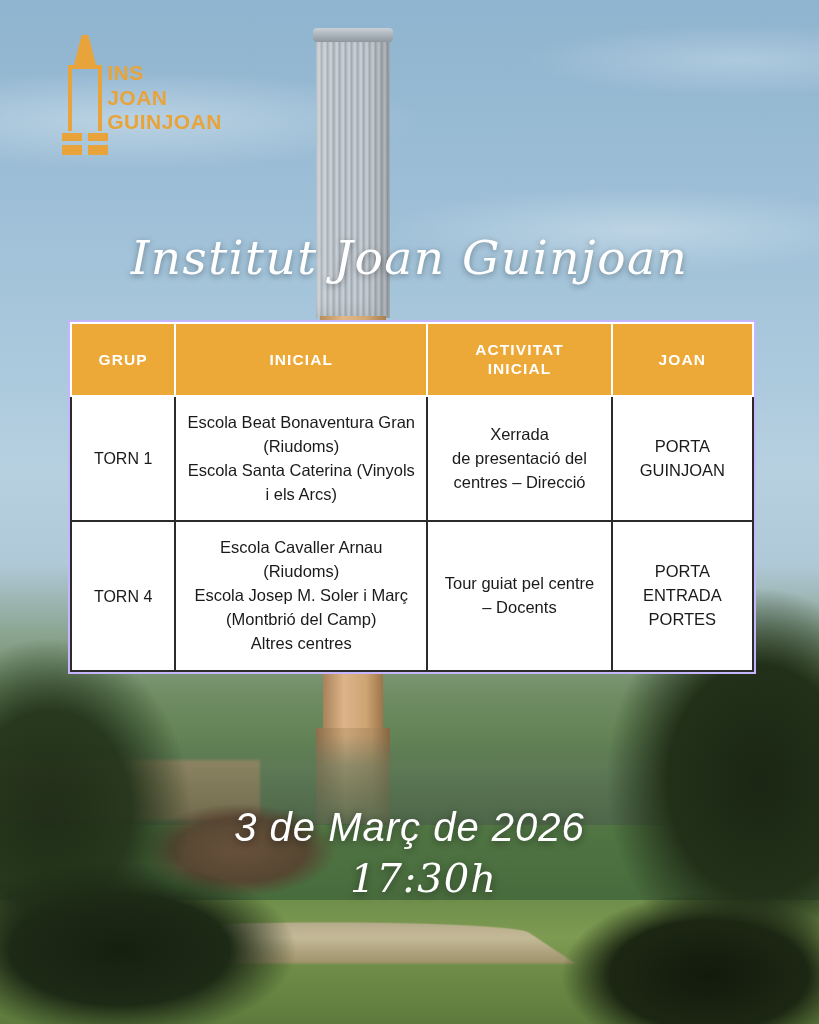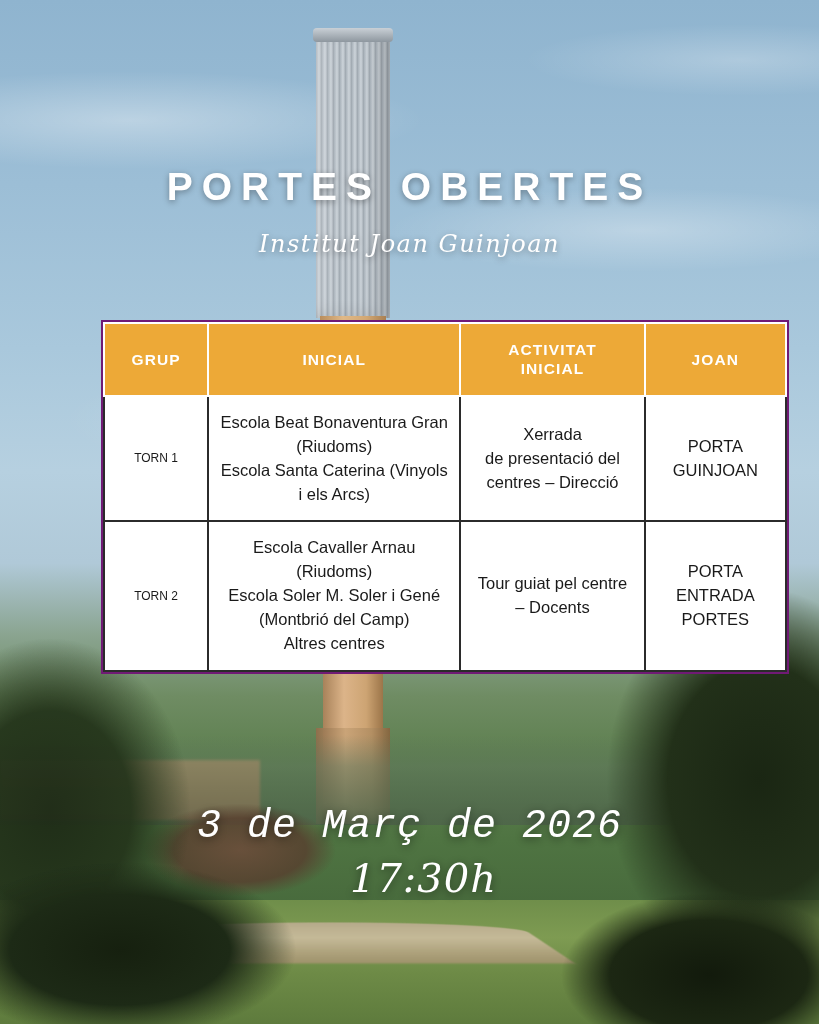--- a/index.html
+++ b/index.html
@@ -154,31 +154,30 @@
     font-weight: 800;
     letter-spacing: 9px;
     text-shadow: 0 2px 6px rgba(0,0,0,.35);
   }
   .subtitle {
     position:absolute; left:0; top:230px; width:819px;
     text-align:center;
     color:#ffffff;
     font-family: "DejaVu Serif", serif;
     font-style: italic;
-    font-size: 24px;
+    font-size: 47px;
     letter-spacing: 1.5px;
     text-shadow: 0 2px 6px rgba(0,0,0,.35);
   }
 
   
   .table-wrap {
     position:absolute; left:68px; top:320px; width:688px;
-    border: 2px solid #701a75;
+    border: 2px solid #c4b5fd;
     background:#ec4899;
-    margin-left:33px;
   }
   table { border-collapse: collapse; width: 100%; }
   thead th {
     background:#eda937;
     color:#ffffff;
     font-size: 15.5px;
     font-weight: 800;
     letter-spacing: 1.1px;
     padding: 16px 6px;
     border: 2px solid #ffffff;
@@ -189,32 +188,32 @@
     background:#ffffff;
     color:#1a1a1a;
     font-size: 16.5px;
     border: 2px solid #333333;
     border-color:#2b2b2b;
     padding: 14px 10px;
     text-align:center;
     line-height: 1.45;
     vertical-align: middle;
   }
-  tbody td.grup { font-size: 12px; }
+  tbody td.grup { font-size: 16px; }
   col.c1 { width: 105px; }
   col.c2 { width: 255px; }
   col.c3 { width: 186px; }
   col.c4 { width: 142px; }
 
   
   .date {
     position:absolute; left:0; top:800px; width:819px;
     text-align:center;
     color:#ffffff;
-    font-family:Liberation Mono, monospace;
+    font-family:Liberation Sans, sans-serif;
     font-style: italic;
     font-size: 40px;
     letter-spacing: 1px;
     text-shadow: 0 2px 8px rgba(0,0,0,.45);
     line-height: 1.35;
   }
   .time {
     position:absolute; left:0; top:855px; width:819px;
     text-align:center;
     color:#ffffff;
@@ -245,22 +244,35 @@
   <div class="bg-band"></div>
   <div class="bg-buildings"></div>
   <div class="bg-grass"></div>
   <div class="bg-path"></div>
   <div class="bush-mid"></div>
   <div class="foliage-left"></div>
   <div class="foliage-left2"></div>
   <div class="foliage-right"></div>
   <div class="foliage-right2"></div>
 
-
-  <div class="title">PORTES OBERTES</div>
+  <div class="logo">
+    <div class="logo-mark">
+      <div class="lm-top"></div>
+      <div class="lm-body"></div>
+      <div class="lm-base1"></div>
+      <div class="lm-base2"></div>
+      <div class="lm-slot"></div>
+    </div>
+    <div class="logo-text">
+      <div>INS</div>
+      <div>JOAN</div>
+      <div>GUINJOAN</div>
+    </div>
+  </div>
+
   <div class="subtitle">Institut Joan Guinjoan</div>
 
   <div class="table-wrap">
     <table>
       <colgroup>
         <col class="c1">
           <col class="c2">
           <col class="c3">
           <col class="c4">
       </colgroup>
@@ -276,23 +288,23 @@
       <tbody>
         <tr>
           <td class="grup">TORN 1</td>
           <td style="white-space:pre-line">Escola Beat Bonaventura Gran  (Riudoms)
 Escola Santa Caterina (Vinyols i els Arcs)</td>
           <td style="white-space:pre-line">Xerrada
 de  presentació del centres –  Direcció</td>
           <td>PORTA GUINJOAN</td>
         </tr>
         <tr>
-          <td class="grup">TORN 2</td>
+          <td class="grup">TORN 4</td>
           <td style="white-space:pre-line">Escola Cavaller Arnau (Riudoms)
-Escola Soler M. Soler i Gené (Montbrió del Camp)
+Escola Josep M. Soler i Març (Montbrió del Camp)
 Altres centres</td>
           <td style="white-space:pre-line">Tour guiat pel centre – Docents</td>
           <td>PORTA ENTRADA PORTES</td>
         </tr>
       </tbody>
     </table>
   </div>
 
   <div class="date">3 de Març de 2026</div>
   <div class="time">17:30h</div>

